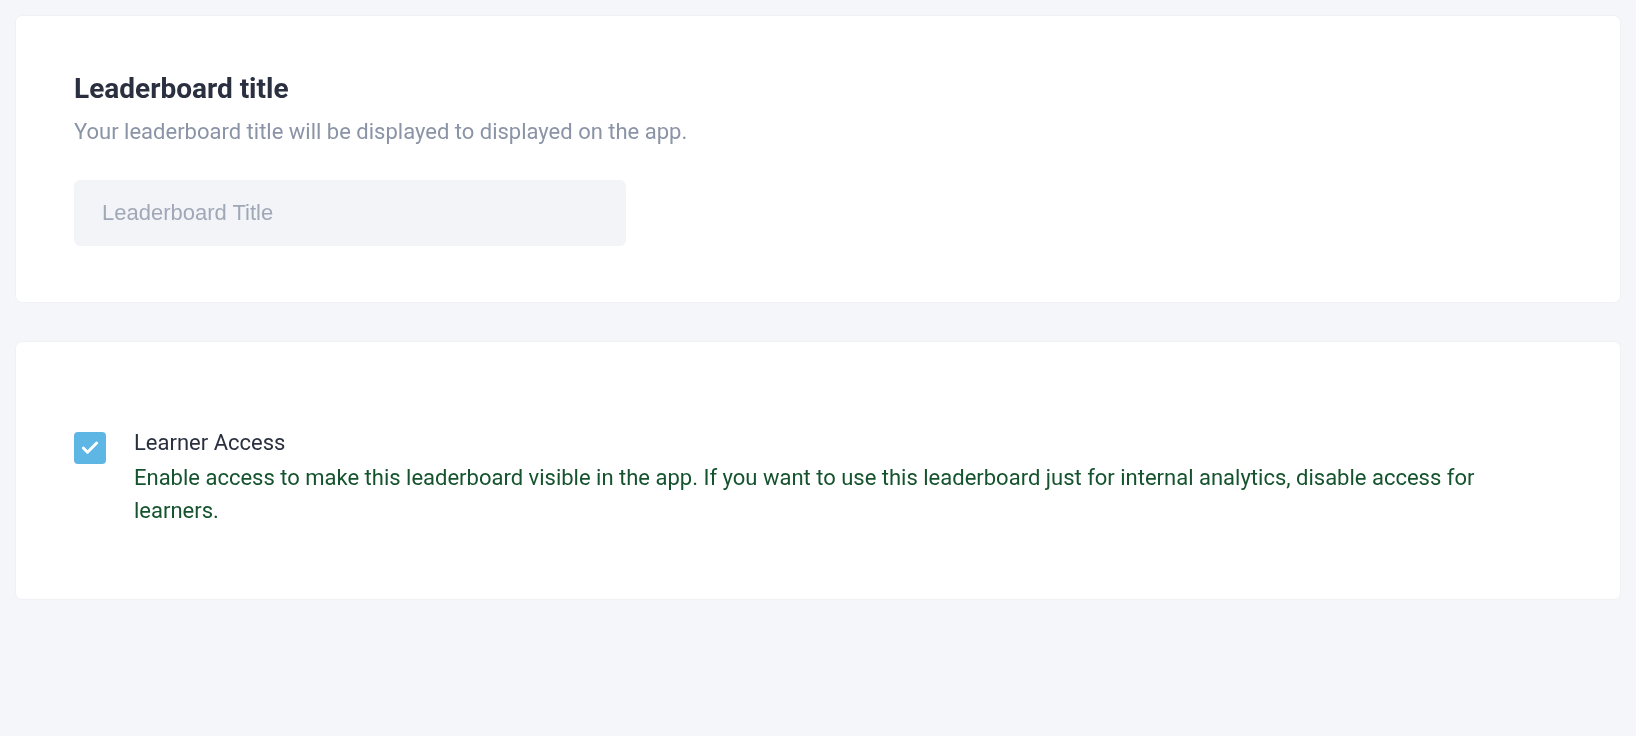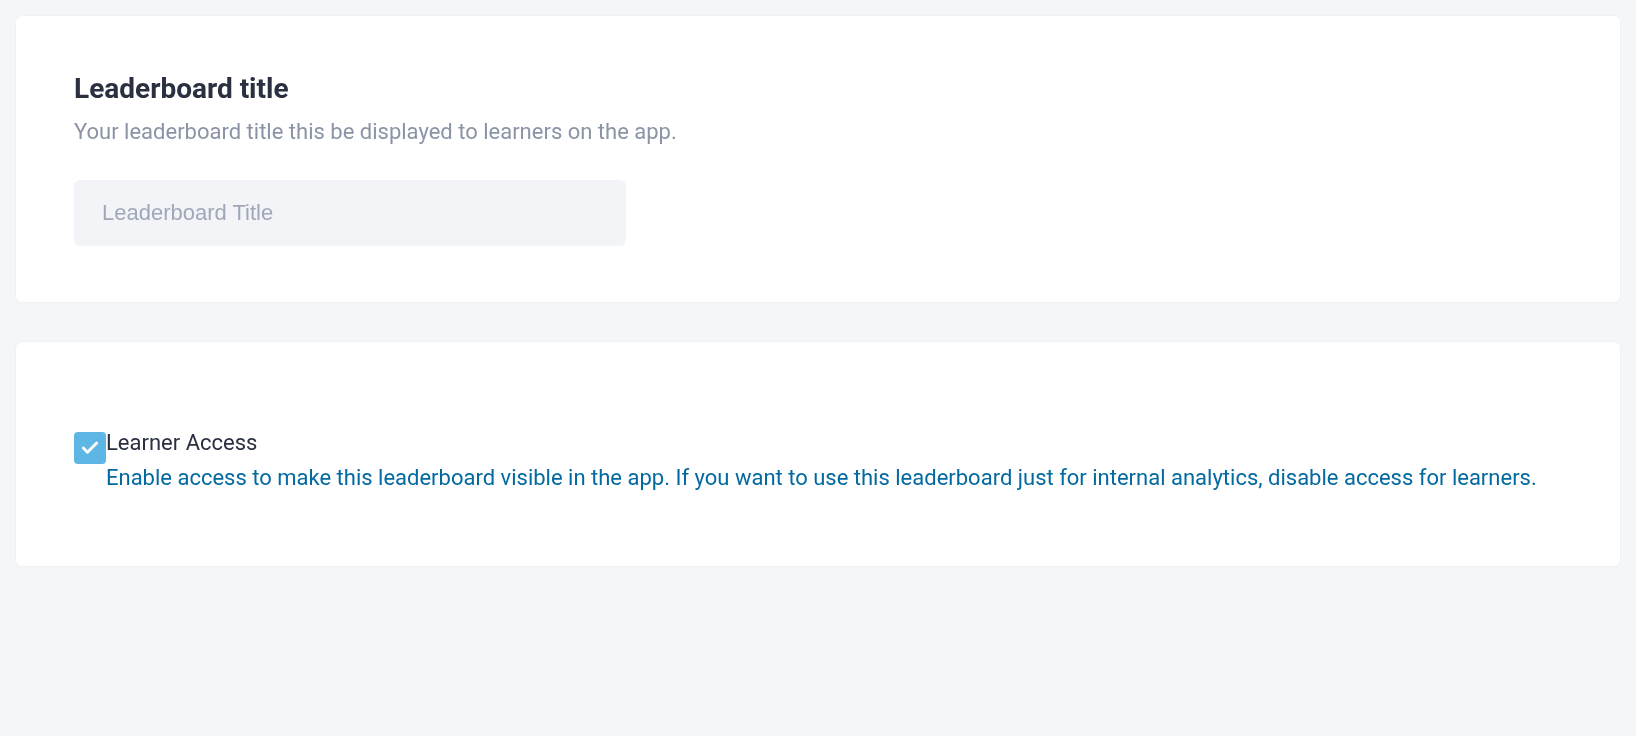--- a/index.html
+++ b/index.html
@@ -45,20 +45,21 @@
       color: #2a3040;
       width: 552px;
       outline: none;
     }
     .text-input::placeholder {
       color: #a0a8b8;
     }
     .checkbox-row {
       display: flex;
       align-items: flex-start;
+      gap: 28px;
       margin-top: 32px;
     }
     .checkbox {
       width: 32px;
       height: 32px;
       background-color: #5eb6e4;
       border-radius: 4px;
       display: flex;
       align-items: center;
       justify-content: center;
@@ -74,33 +75,33 @@
       flex: 1;
     }
     .checkbox-label {
       font-size: 22px;
       font-weight: 400;
       color: #2a3040;
       margin-bottom: 6px;
     }
     .checkbox-desc {
       font-size: 22px;
-      color: #0369a1;
+      color: #14532d;
       line-height: 1.5;
     }
     .card-display {
       padding-bottom: 72px;
     }
   </style>
 </head>
 <body>
 
 <div class="card">
   <h2 class="section-title">Leaderboard title</h2>
-  <p class="section-desc">Your leaderboard title this be displayed to learners on the app.</p>
+  <p class="section-desc">Your leaderboard title will be displayed to displayed on the app.</p>
   <input type="text" class="text-input" placeholder="Leaderboard Title" style="">
 </div>
 
 <div class="card card-display">
   <div class="checkbox-row">
     <div class="checkbox">
       <svg viewBox="0 0 24 24" fill="none" stroke="#ffffff" stroke-width="3.5" stroke-linecap="round" stroke-linejoin="round">
         <polyline points="20 6 9 17 4 12"></polyline>
       </svg>
     </div>

